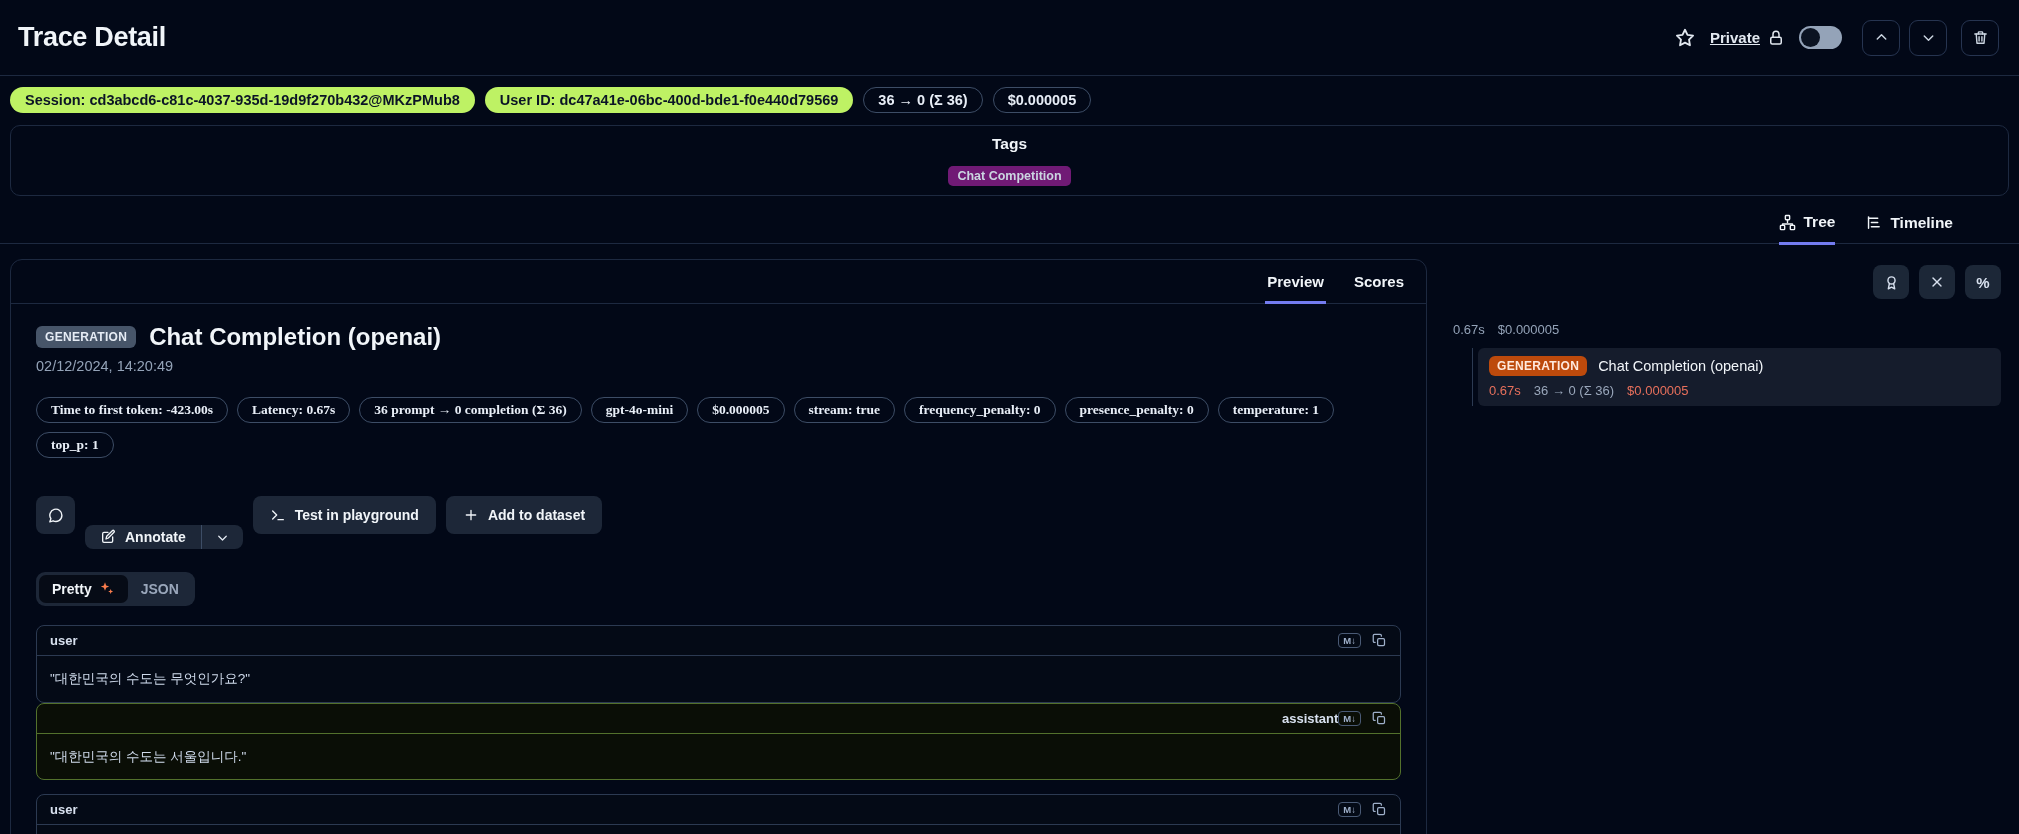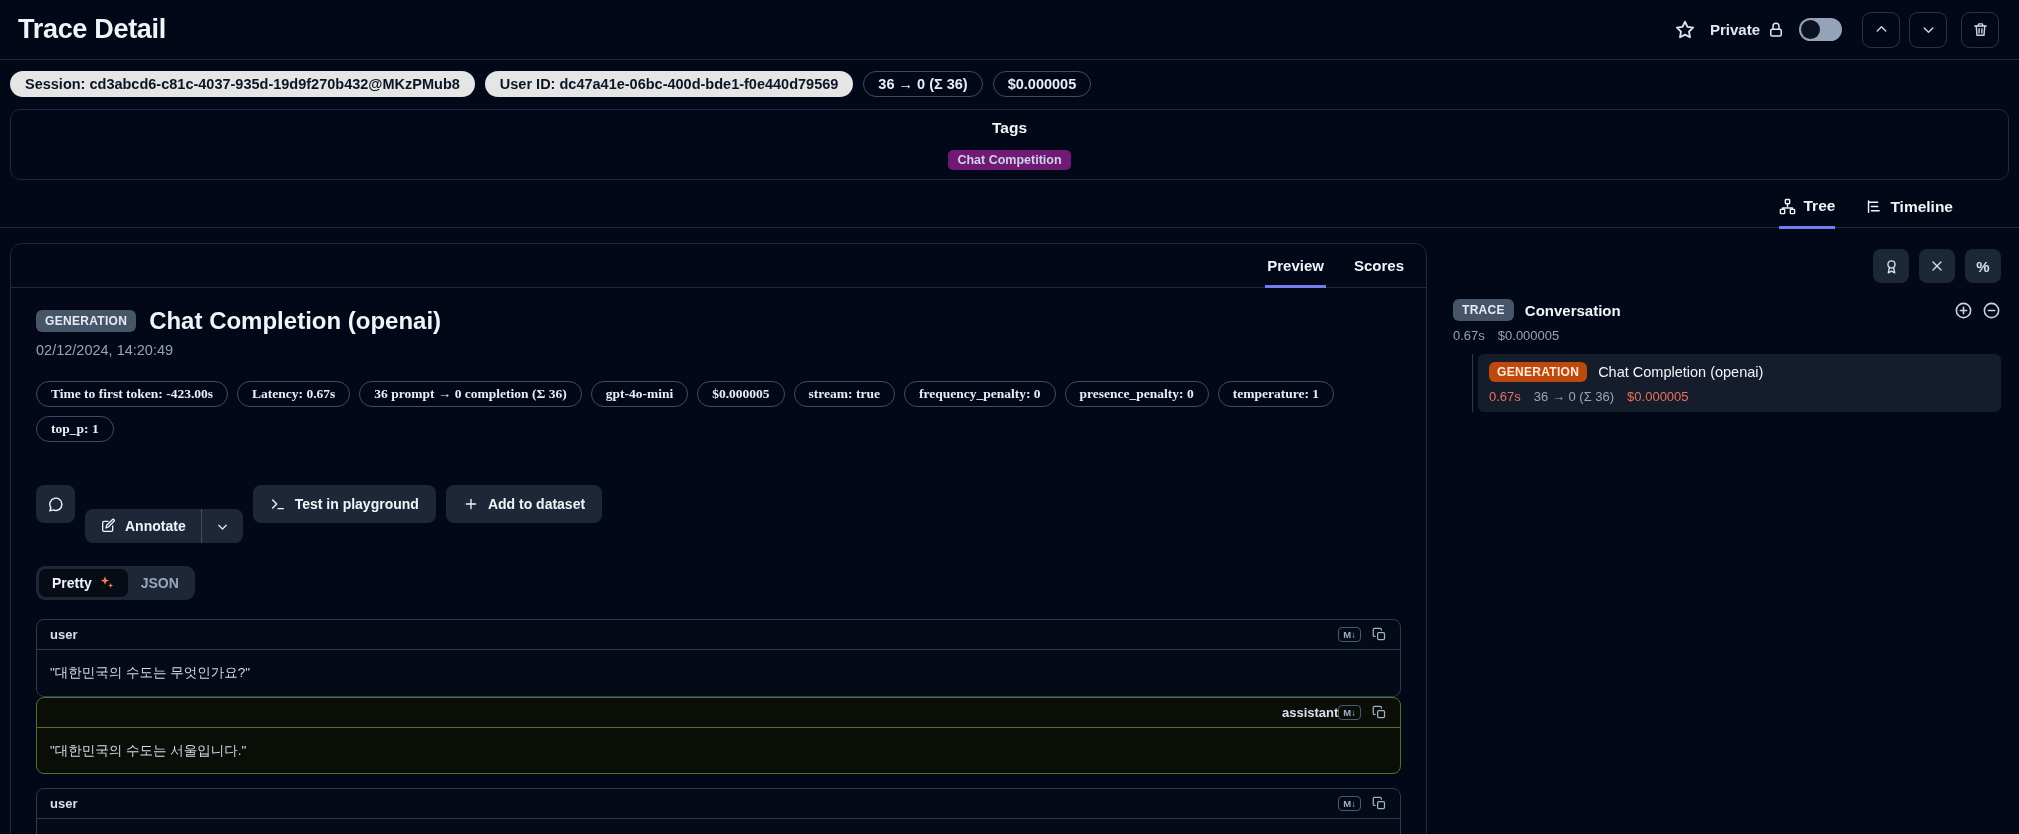--- a/index.html
+++ b/index.html
@@ -7,33 +7,33 @@
   body {
     width:2019px; height:834px; overflow:hidden;
     background:#020817; color:#f1f5f9;
     font-family:"Liberation Sans", sans-serif;
   }
   svg { display:block; }
   .icon { stroke:currentColor; fill:none; stroke-width:2; stroke-linecap:round; stroke-linejoin:round; }
 
   
   .top-header { display:flex; align-items:center; justify-content:space-between;
-    height:60px; padding:0 20px 0 18px; border-bottom:1px solid #1d2940; }
+    height:76px; padding:0 20px 0 18px; border-bottom:1px solid #1d2940; }
   .page-title { font-size:27px; font-weight:700; letter-spacing:-0.3px; }
-  .header-right { display:flex; align-items:center; gap:14px; color:#e2e8f0; }
+  .header-right { display:flex; align-items:center; gap:14px; color:#e2e8f0;text-decoration:underline; }
   .privacy { display:flex; align-items:center; gap:7px; font-size:15px; font-weight:700; }
   .toggle { width:43px; height:23px; border-radius:999px; background:#94a3b8; position:relative; cursor:pointer; }
   .toggle-knob { position:absolute; left:2px; top:2px; width:19px; height:19px; border-radius:50%; background:#0b1322; }
   .hbtn { width:38px; height:36px; border:1px solid #263450; border-radius:9px; background:transparent;
     color:#cbd5e1; display:inline-flex; align-items:center; justify-content:center; }
   .hbtn-group { display:flex; gap:9px; margin-left:6px; }
 
   
   .ids-row { display:flex; align-items:center; gap:10px; padding:11px 10px 10px; }
-  .badge-light { background:#e5e5e5; color:#0b1426; font-size:14.5px; font-weight:700;
+  .badge-light { background:#bef264; color:#0b1426; font-size:14.5px; font-weight:700;
     padding:5px 15px; border-radius:999px; }
   .badge-outline { border:1px solid #3d4d66; color:#e8eef7; font-size:14.5px; font-weight:700;
     padding:4px 14px; border-radius:999px; }
 
   
   .tags-box { margin:2px 10px 0; border:1px solid #1d2940; border-radius:10px;
     padding:9px 15px; display:flex; align-items:center; gap:13px;flex-direction:column; }
   .tags-label { font-size:15.5px; font-weight:700; }
   .tag-chip { background:#701a75; color:#cbd5e1; font-size:12.5px; font-weight:700;
     padding:3px 9px; border-radius:5px; }
@@ -61,21 +61,21 @@
 
   .metric-badges { margin-top:23px; display:flex; flex-wrap:wrap; gap:9px; max-width:1330px;font-family:Liberation Serif, serif; }
   .metric-pill { border:1px solid #3d4d66; color:#e8eef7; font-size:13.5px; font-weight:700;
     padding:4px 14px; border-radius:999px; white-space:nowrap; }
 
   .actions-row { margin-top:23px; display:flex; align-items:center; gap:10px; }
   .btn { background:#1d2738; border:none; border-radius:8px; height:38px; color:#f1f5f9;
     font-size:14px; font-weight:600; display:inline-flex; align-items:center; gap:9px;
     padding:0 17px; cursor:pointer; font-family:inherit; }
   .btn.icon-only { width:39px; padding:0; justify-content:center; }
-  .split-btn { display:flex; align-items:stretch; background:#1d2738; border-radius:8px; height:34px; overflow:hidden;margin-top:44px; }
+  .split-btn { display:flex; align-items:stretch; background:#1d2738; border-radius:8px; height:24px; overflow:hidden;margin-top:44px; }
   .split-main { display:flex; align-items:center; gap:9px; padding:0 15px; font-size:14px; font-weight:600; cursor:pointer; }
   .split-divider { width:1px; background:#3d4d66; margin:0; }
   .split-caret { display:flex; align-items:center; padding:0 13px; cursor:pointer; color:#e2e8f0; }
 
   .format-toggle { margin-top:23px; display:inline-flex; background:#1d2738; border-radius:9px; padding:3px; }
   .seg { display:inline-flex; align-items:center; gap:7px; font-size:14px; font-weight:600;
     padding:6px 13px; border-radius:7px; color:#9aa7bb; cursor:pointer; }
   .seg.active { background:#060b16; color:#f1f5f9; }
 
   .messages { margin-top:19px; display:flex; flex-direction:column; }
@@ -336,38 +336,20 @@
         <svg class="icon" width="16" height="16" viewBox="0 0 24 24">
             <path d="M6 6l12 12"></path>
             <path d="M18 6L6 18"></path>
           </svg>
       </button>
       <button class="tbtn">
         <span>%</span>
       </button>
     </div>
 
-    <div class="trace-row">
-      <span class="type-badge">TRACE</span>
-      <span class="trace-title">Conversation</span>
-      <span class="trace-expand">
-        <span>
-          <svg class="icon" width="19" height="19" viewBox="0 0 24 24">
-              <circle cx="12" cy="12" r="9"></circle>
-              <path d="M12 8v8M8 12h8"></path>
-            </svg>
-        </span>
-        <span>
-          <svg class="icon" width="19" height="19" viewBox="0 0 24 24">
-              <circle cx="12" cy="12" r="9"></circle>
-              <path d="M8 12h8"></path>
-            </svg>
-        </span>
-      </span>
-    </div>
     <div class="trace-metrics">
       <span>0.67s</span>
       <span>$0.000005</span>
     </div>
 
     <div class="tree-children">
       <div class="tree-node">
         <div class="node-row1">
           <span class="gen-badge">GENERATION</span>
           <span class="node-title">Chat Completion (openai)</span>

